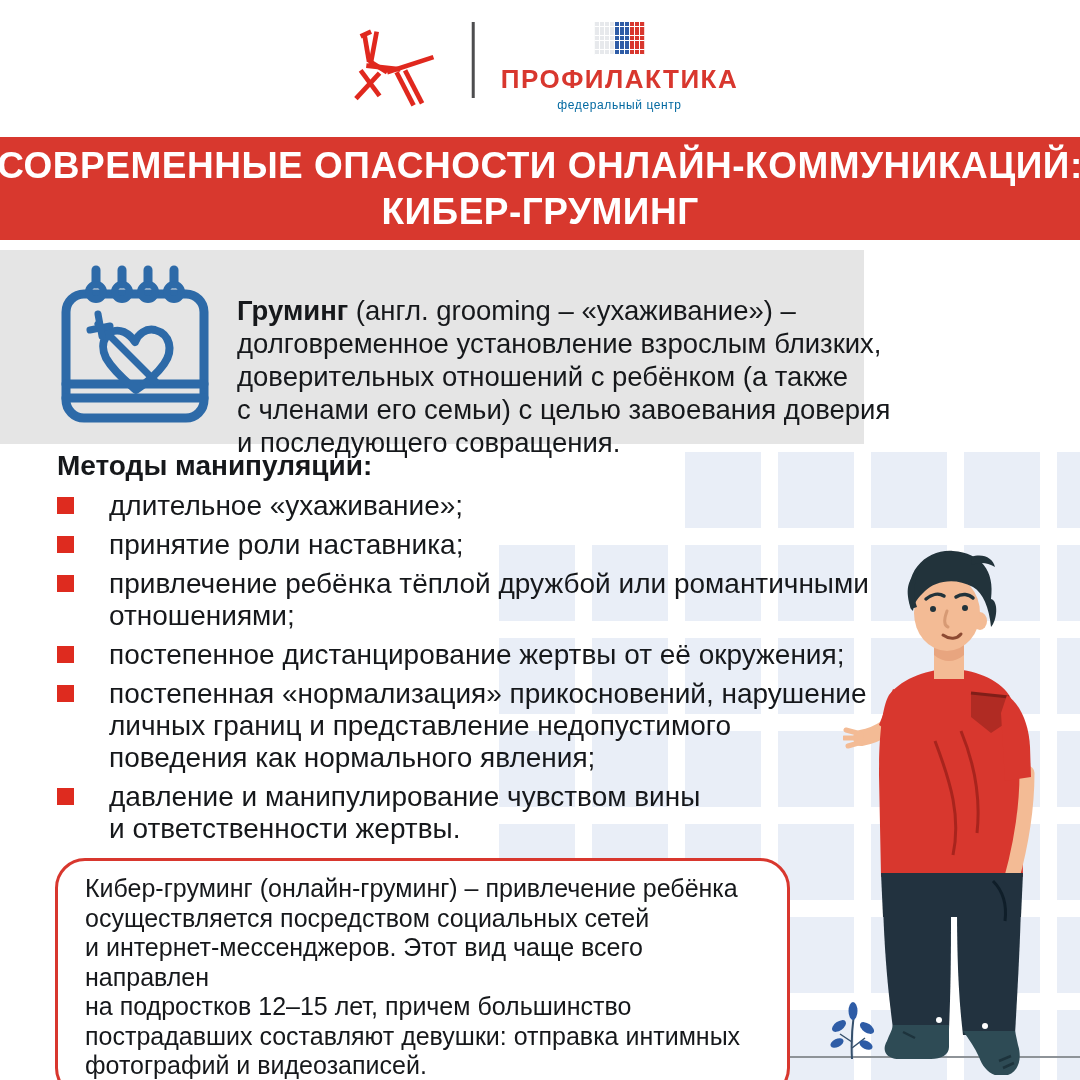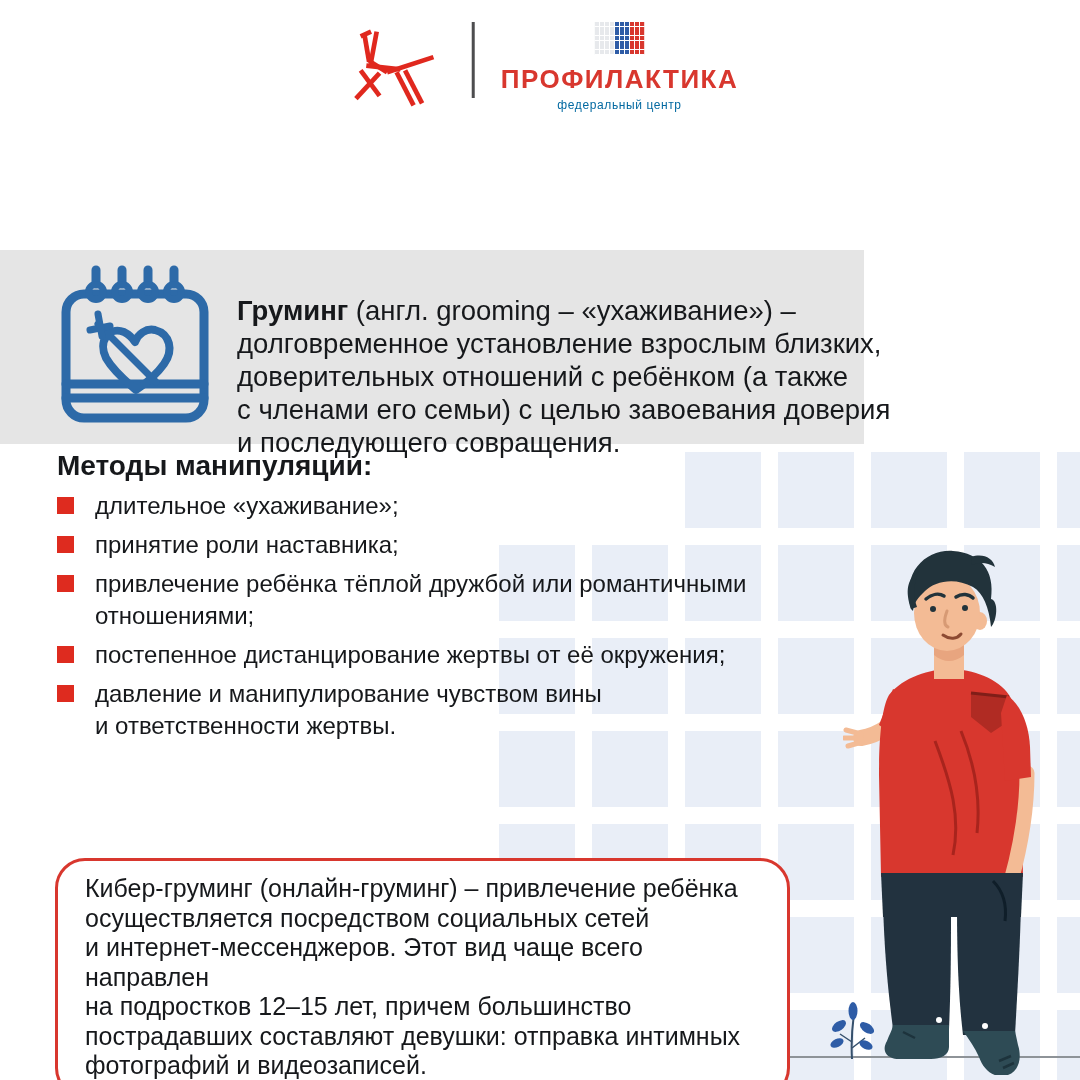--- a/index.html
+++ b/index.html
@@ -39,21 +39,21 @@
       repeating-linear-gradient(to right, transparent 0 76px, #fff 76px 93px),
       repeating-linear-gradient(to bottom, transparent 0 76px, #fff 76px 93px);}
   .tiles-a{left:685px;top:452px;width:395px;height:628px;}
   .tiles-b{left:499px;top:545px;width:186px;height:535px;}
   .tiles-c{left:127px;top:1062px;width:380px;height:18px;}
 
   
   .methods-heading{position:absolute;left:57px;top:450px;font-size:28px;font-weight:700;z-index:4;}
   .methods-list{position:absolute;left:57px;top:490px;width:820px;margin:0;padding:0;
                 list-style:none;z-index:4;}
-  .methods-list li{position:relative;padding-left:38px;font-size:24px;line-height:32px;
+  .methods-list li{position:relative;padding-left:52px;font-size:28px;line-height:32px;
                    margin-bottom:7px;white-space:pre-line;}
   .methods-list li::before{content:"";position:absolute;left:0;top:7px;width:17px;height:17px;
                    background:#de2b1f;}
 
   
   .callout{position:absolute;left:55px;top:858px;width:735px;box-sizing:border-box;
            background:#ffffff;border:3px solid #d8372e;border-radius:30px;
            padding:13px 24px 14px 27px;font-size:25px;line-height:29.5px;
            white-space:pre-line;z-index:7;}
   .callout b{font-weight:400;}
@@ -86,20 +86,24 @@
       <path d="M67,50 L85,85"></path>
     </svg>
     <div class="brand-divider"></div>
     <div class="brand-block">
       <div class="flag-grid"></div>
       <div class="brand-title">ПРОФИЛАКТИКА</div>
       <div class="brand-sub">федеральный центр</div>
     </div>
   </div>
 
+  <div class="banner">
+    <div class="banner-line">СОВРЕМЕННЫЕ ОПАСНОСТИ ОНЛАЙН-КОММУНИКАЦИЙ:</div>
+    <div class="banner-line">КИБЕР-ГРУМИНГ</div>
+  </div>
 
   <div class="definition">
     <svg class="notepad-icon" viewBox="0 0 158 162" fill="none" stroke="#2d6aa8" stroke-width="9" stroke-linecap="round" stroke-linejoin="round">
       <rect x="10" y="28" width="138" height="124" rx="18"></rect>
       <path d="M10,118 H148"></path>
       <path d="M10,132 H148"></path>
       <path d="M40,4 V18"></path>
         <circle cx="40" cy="26" r="7.5" stroke-width="7"></circle>
       <path d="M66,4 V18"></path>
         <circle cx="66" cy="26" r="7.5" stroke-width="7"></circle>
@@ -119,20 +123,23 @@
 и последующего совращения.</span></p>
   </div>
 
   <div class="methods-heading">Методы манипуляции:</div>
   <ul class="methods-list">
     <li>длительное «ухаживание»;</li>
     <li>принятие роли наставника;</li>
     <li>привлечение ребёнка тёплой дружбой или романтичными
 отношениями;</li>
     <li>постепенное дистанцирование жертвы от её окружения;</li>
+    <li>постепенная «нормализация» прикосновений, нарушение
+личных границ и представление недопустимого
+поведения как нормального явления;</li>
     <li>давление и манипулирование чувством вины
 и ответственности жертвы.</li>
   </ul>
 
   <div class="callout"><b>Кибер-груминг (онлайн-груминг)</b><span> – привлечение ребёнка
 осуществляется посредством социальных сетей
 и интернет-мессенджеров. Этот вид чаще всего направлен
 на подростков 12–15 лет, причем большинство
 пострадавших составляют девушки: отправка интимных
 фотографий и видеозаписей.</span></div>

